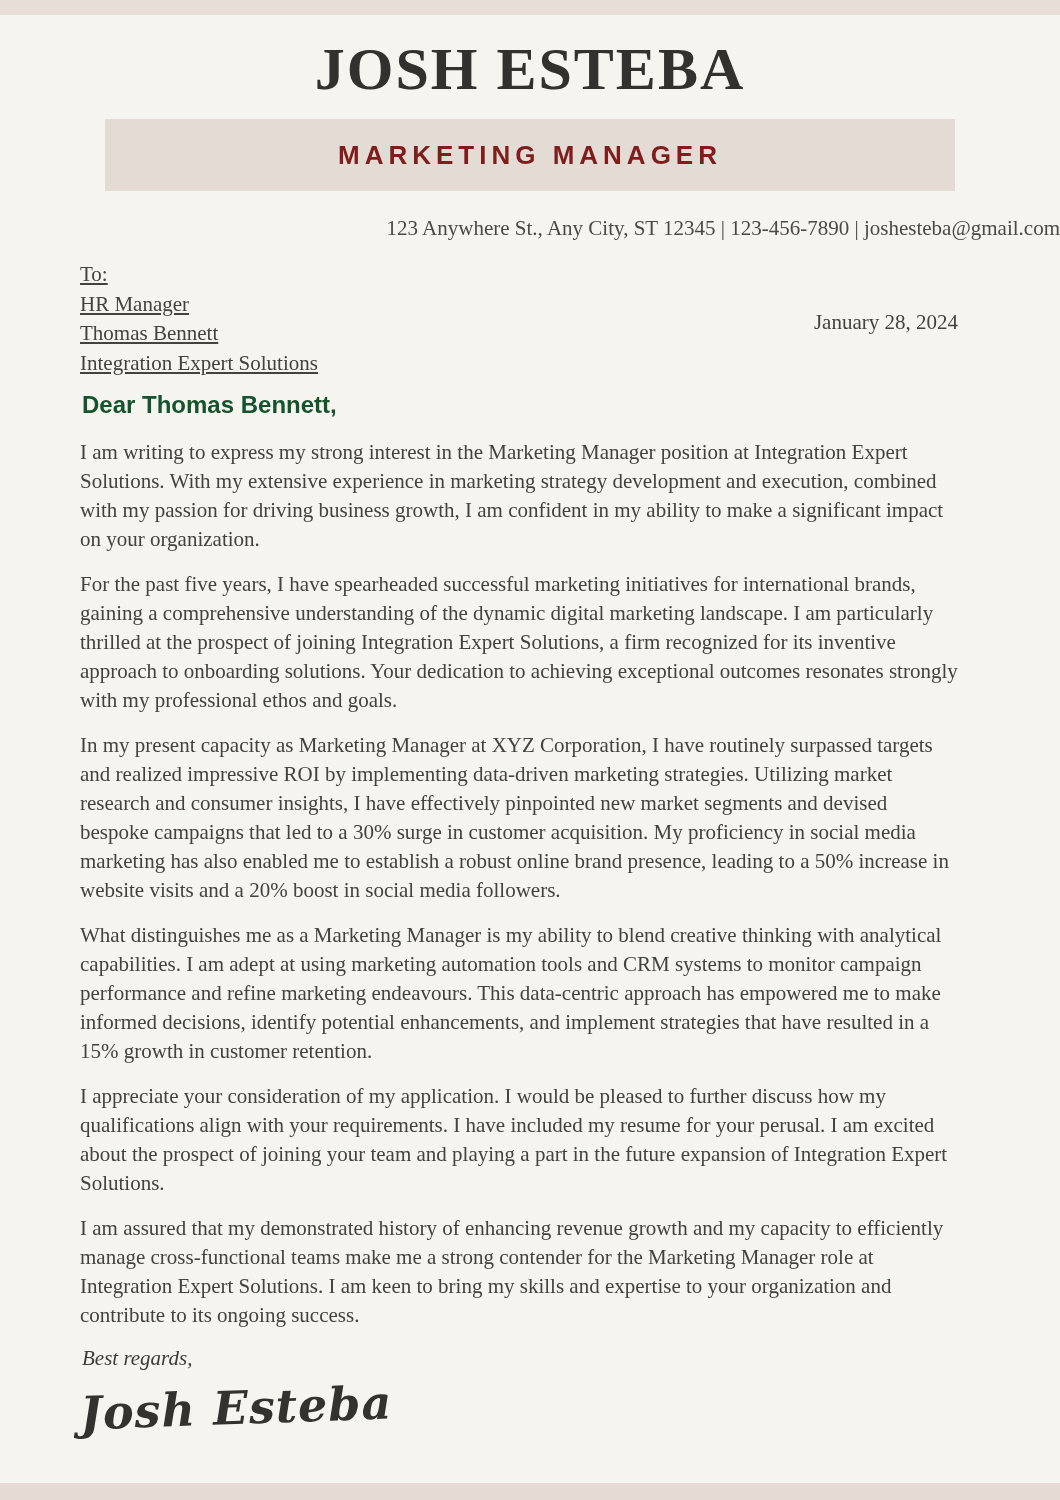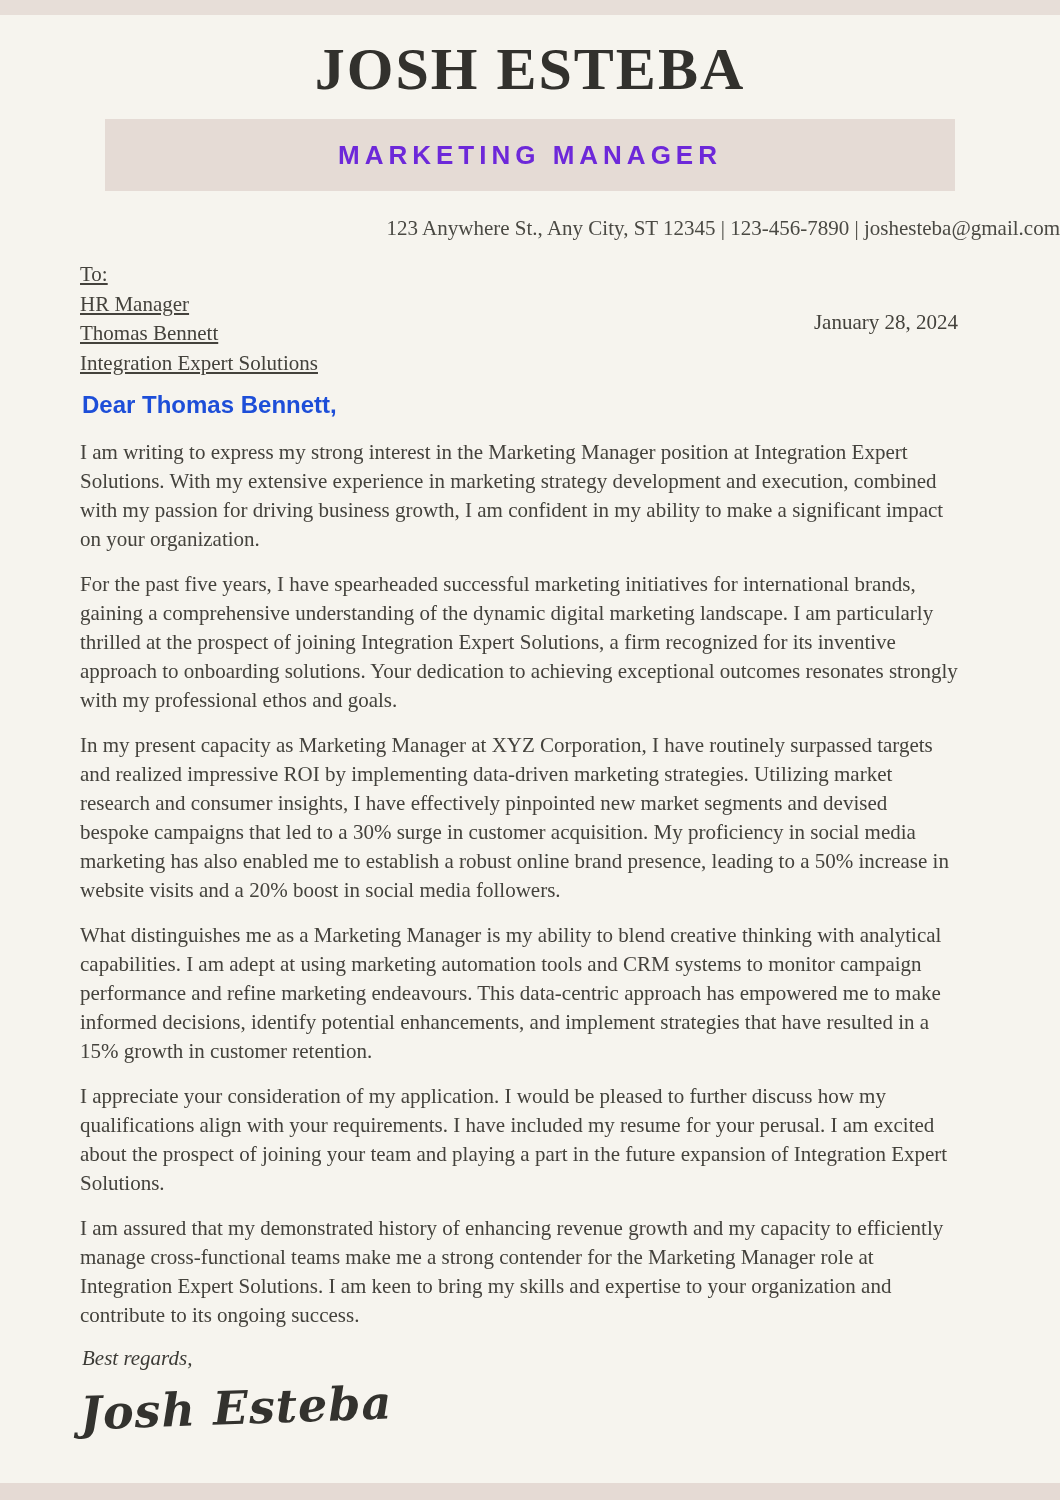--- a/index.html
+++ b/index.html
@@ -33,21 +33,21 @@
     background: #e5dbd5;
     display: flex;
     align-items: center;
     justify-content: center;
   }
   .role-label {
     font-family: "Liberation Sans", sans-serif;
     font-weight: bold;
     font-size: 26px;
     letter-spacing: 5px;
-    color: #6d28d9;
+    color: #7f1d1d;
   }
   .contact-line {
     margin-top: 25px;
     text-align: right;
     font-size: 21px;
     color: #4a4943;
   }
   .recipient-row {
     display: flex;
     justify-content: space-between;
@@ -56,21 +56,21 @@
     font-size: 21px;
     line-height: 29.5px;
   }
   .recipient-block div { white-space: nowrap; text-decoration: underline; }
   .letter-date { text-align: left; margin-top: 48px; }
   .salutation {
     margin: 13px 100px 0 82px;
     font-family: "Liberation Sans", sans-serif;
     font-weight: bold;
     font-size: 24px;
-    color: #1d4ed8;
+    color: #14532d;
   }
   .letter-body {
     margin: 0 100px 0 80px;
   }
   .letter-body p {
     margin-top: 16px;
     font-size: 21px;
     line-height: 29px;
   }
   .letter-body p:first-child { margin-top: 19px; }

